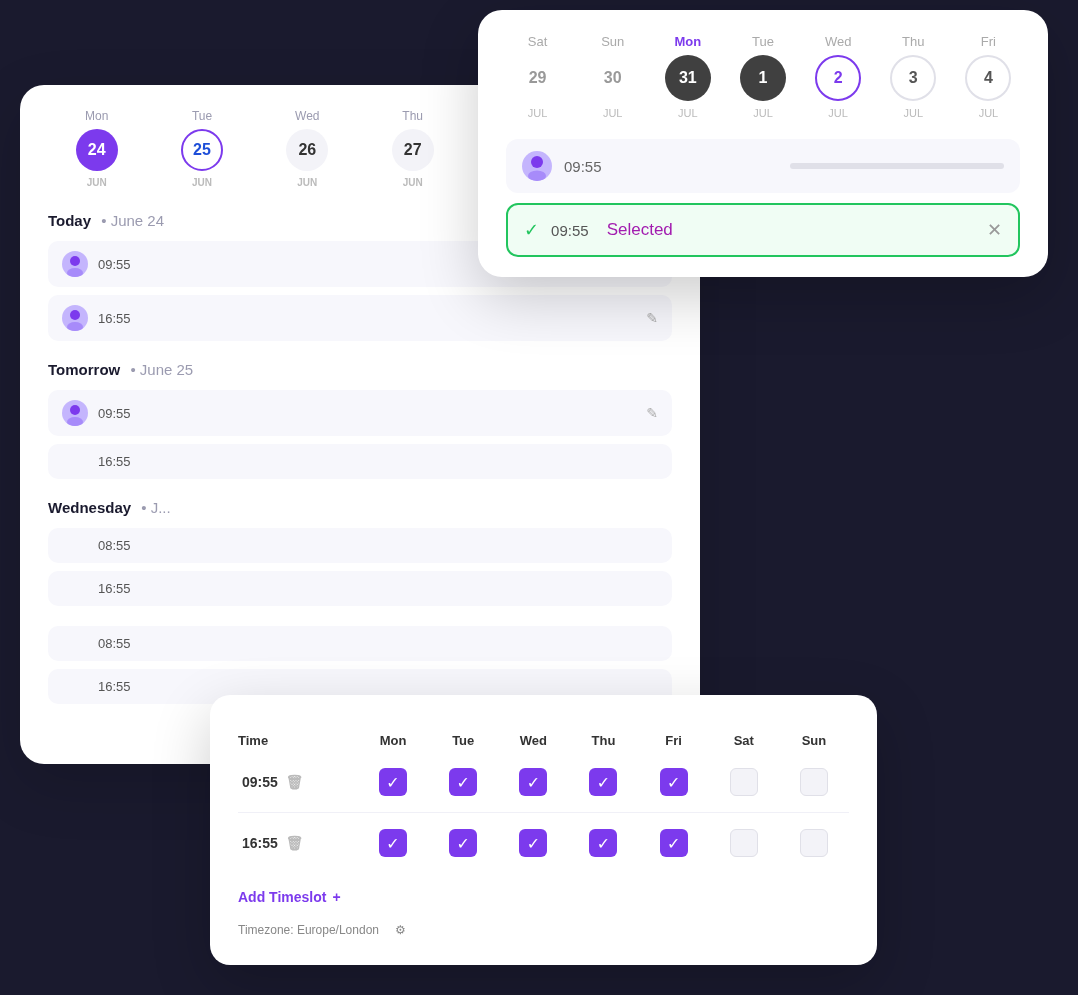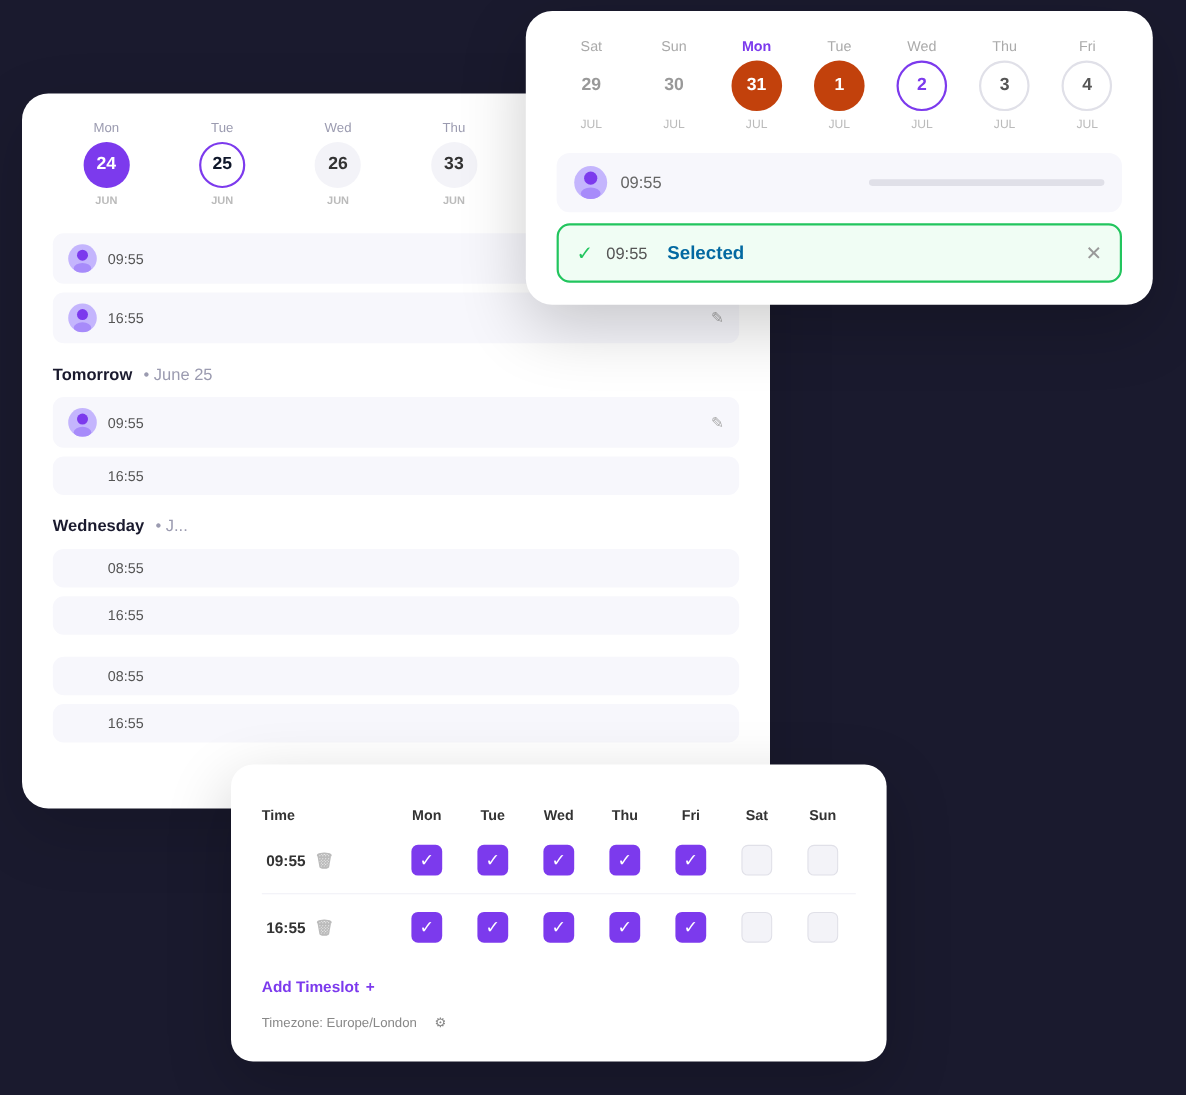--- a/index.html
+++ b/index.html
@@ -64,21 +64,21 @@
       font-weight: 600;
     }
 
     .day-num.selected-purple {
       background: #7c3aed;
       color: #fff;
     }
 
     .day-num.selected-outline {
       border: 2px solid #7c3aed;
-      color: #0f172a;
+      color: #1d4ed8;
       background: transparent;
     }
 
     .day-num.normal {
       color: #333;
       background: #f3f3f8;
     }
 
     .day-month {
       font-size: 10px;
@@ -142,21 +142,21 @@
 
     .section-block {
       margin-bottom: 20px;
     }
 
     
     .card-table {
       position: absolute;
       bottom: 30px;
       left: 210px;
-      width: 596px;
+      width: 667px;
       background: #fff;
       border-radius: 20px;
       box-shadow: 0 20px 60px rgba(0,0,0,0.2);
       padding: 30px 28px 28px;
     }
 
     .table-grid {
       display: grid;
       grid-template-columns: 120px repeat(7, 1fr);
       gap: 0;
@@ -283,21 +283,21 @@
       height: 46px;
       border-radius: 50%;
       display: flex;
       align-items: center;
       justify-content: center;
       font-size: 16px;
       font-weight: 700;
     }
 
     .day-num-2.purple-filled {
-      background: #c2410c;
+      background: #404040;
       color: #fff;
     }
 
     .day-num-2.purple-outline {
       border: 2.5px solid #7c3aed;
       color: #7c3aed;
     }
 
     .day-num-2.gray-outline {
       border: 2px solid #e0e0e8;
@@ -366,22 +366,22 @@
     }
 
     .slot-selected-time {
       font-size: 15px;
       color: #555;
       font-weight: 500;
     }
 
     .slot-selected-label {
       font-size: 17px;
-      font-weight: 700;
-      color: #0369a1;
+      font-weight: 400;
+      color: #a21caf;
       margin-left: 6px;
     }
 
     .slot-close {
       margin-left: auto;
       color: #999;
       font-size: 18px;
       cursor: pointer;
     }
 
@@ -409,36 +409,39 @@
         <div class="day-num selected-outline">25</div>
         <span class="day-month">JUN</span>
       </div>
       <div class="day-cell">
         <span class="day-label">Wed</span>
         <div class="day-num normal">26</div>
         <span class="day-month">JUN</span>
       </div>
       <div class="day-cell">
         <span class="day-label">Thu</span>
-        <div class="day-num normal">33</div>
+        <div class="day-num normal">27</div>
         <span class="day-month">JUN</span>
       </div>
       <div class="day-cell">
         <span class="day-label">Fri</span>
         <div class="day-num normal">28</div>
         <span class="day-month">JUN</span>
       </div>
       <div class="day-cell">
         <span class="day-label">Sat</span>
         <div class="day-num normal" style="font-size:14px;color:#ccc;">2</div>
         <span class="day-month">JUN</span>
       </div>
     </div>
 
     <div class="section-block">
+      <div class="section-title">
+        Today <span>• June 24</span>
+      </div>
       <div class="slot-item">
         <div class="avatar">
           <svg viewBox="0 0 26 26" class="person-icon">
               <circle cx="13" cy="10" r="5" fill="#7c3aed"></circle>
               <ellipse cx="13" cy="22" rx="8" ry="5" fill="#a78bfa"></ellipse>
             </svg>
         </div>
         <span class="slot-time">09:55</span>
       </div>
       <div class="slot-item">

